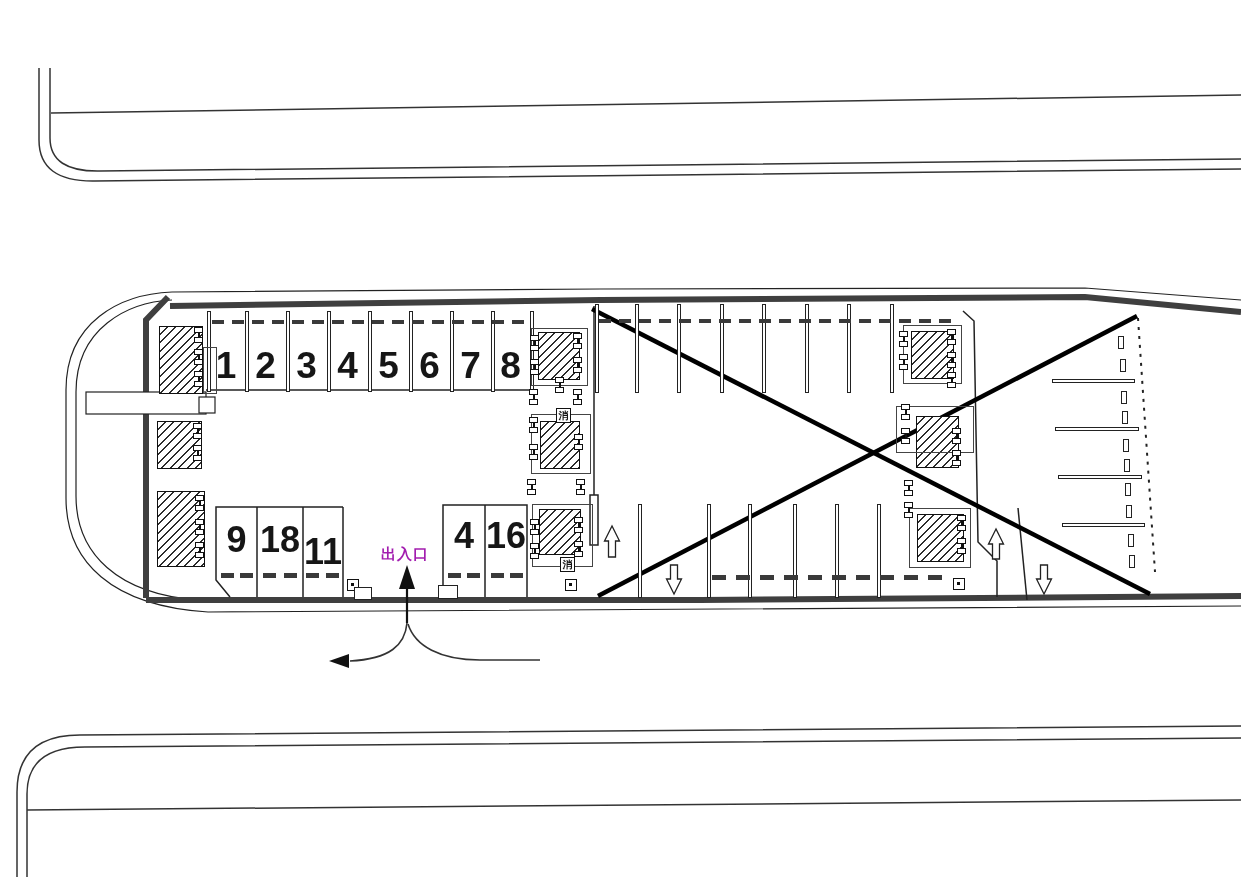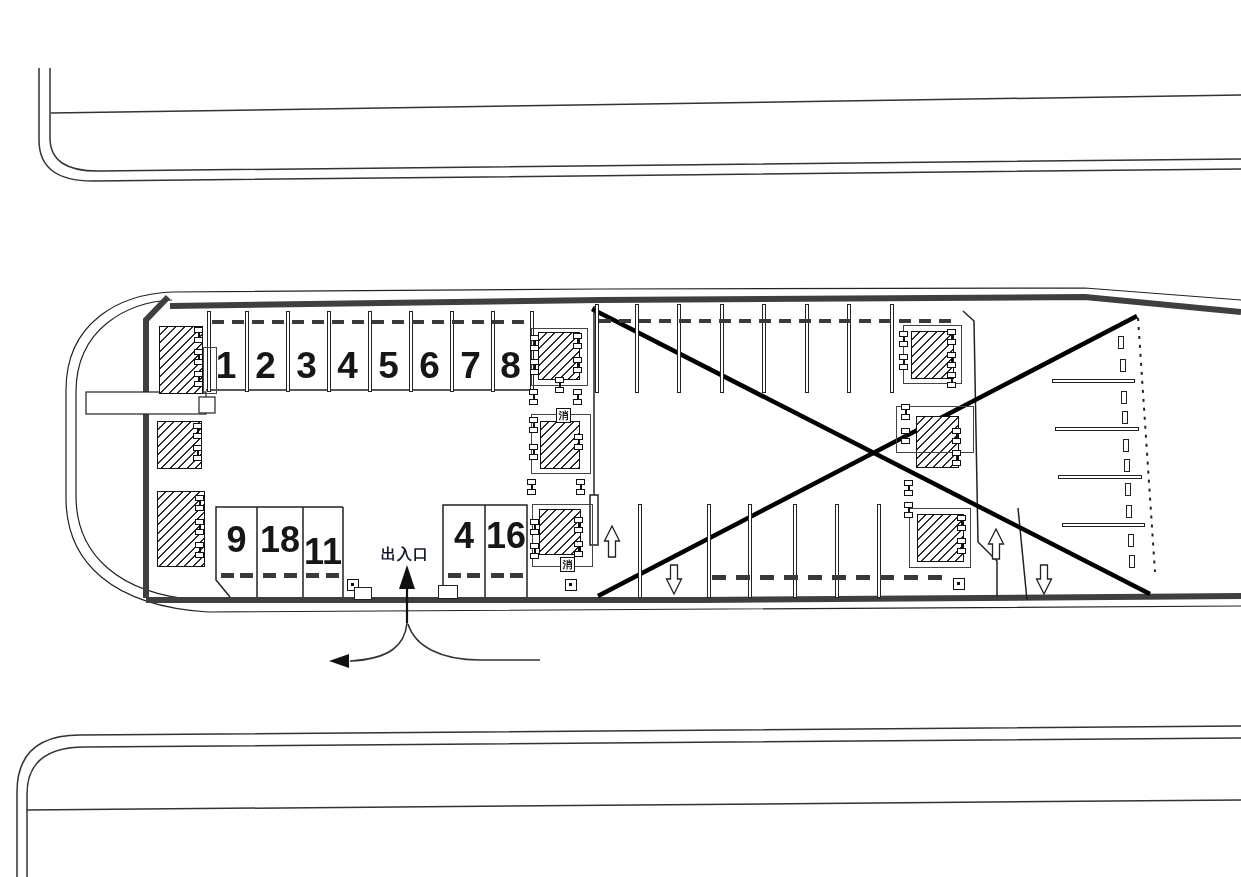--- a/index.html
+++ b/index.html
@@ -7,21 +7,21 @@
     position:relative;width:1241px;height:877px;background:#fff;overflow:hidden;
     font-family:"Liberation Sans",sans-serif;color:#111;
   }
   svg{position:absolute;left:0;top:0;}
   .title{
     position:absolute;left:0;top:10px;width:1241px;text-align:center;
     font-size:62px;font-weight:bold;letter-spacing:2px;color:#0c0c0c;
   }
   .entrance-label{
     position:absolute;left:381px;top:545px;font-size:15px;font-weight:bold;
-    letter-spacing:1px;color:#0f172a;text-align:right;
+    letter-spacing:1px;color:#a21caf;text-align:right;
   }
   .num{
     position:absolute;text-align:center;font-weight:bold;color:#161616;
     font-size:37px;line-height:1;
   }
   .vdiv{position:absolute;width:2px;background:#fff;border:1px solid #222;}
   .hdiv{position:absolute;height:2px;background:#fff;border:1px solid #222;}
   .dash{position:absolute;background:#3a3a3a;}
   .vdash{position:absolute;width:4px;height:11px;background:#fff;border:1px solid #222;}
   .hatch{

